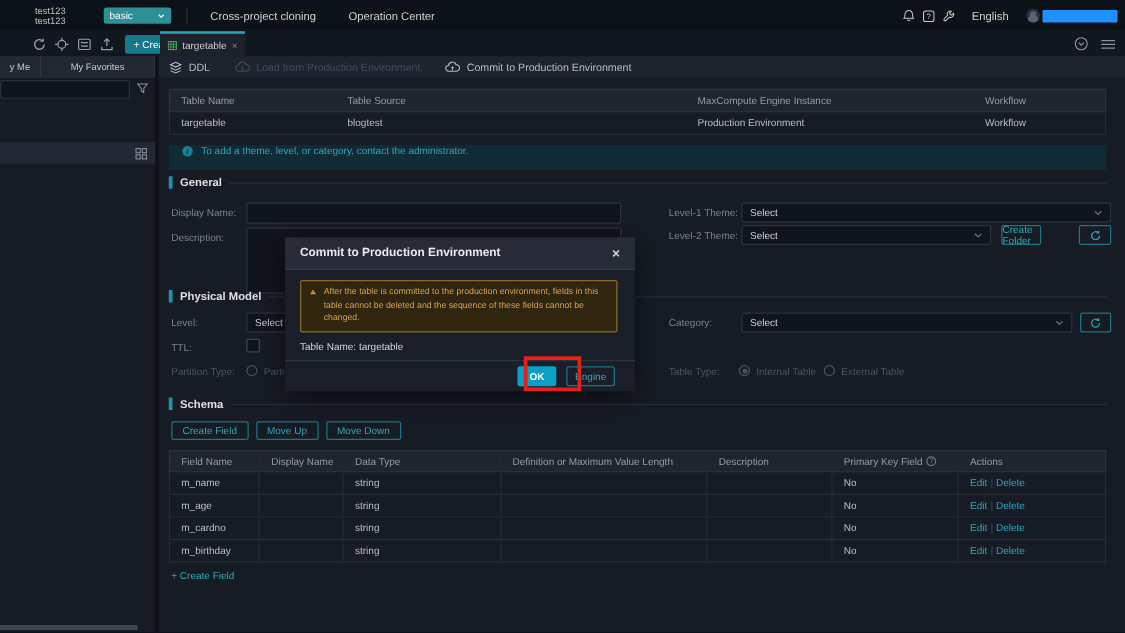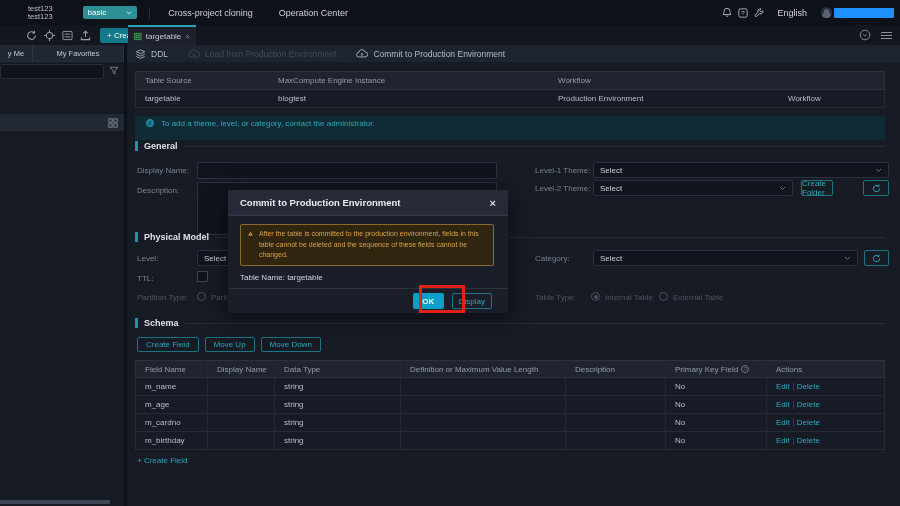--- a/index.html
+++ b/index.html
@@ -56,21 +56,21 @@
   
   .grid-head,.grid-row { display:grid; align-items:center; font-size:8px; }
   .grid-head { background:#1f242f; border:1px solid #2b3140; color:#949caa; height:19px; }
   .grid-row { background:#171b25; border:1px solid #262c34; border-top:none; height:18px; color:#b9bfc9; }
   .gcell { padding:0 9px; overflow:hidden; white-space:nowrap; height:100%; display:flex; align-items:center; gap:3px; }
   .info-grid { grid-template-columns:133px 280px 230px 1fr; }
   .schema-grid { grid-template-columns:72px 67px 126px 165px 100px 101px 1fr; }
   .schema-grid .gcell { border-right:1px solid #222836; }
   .schema-grid .gcell:last-child { border-right:none; }
   .info-table { position:absolute; left:8px; top:26px; width:750px; }
-  .banner { position:absolute; left:8px; top:71px; width:750px; height:20px; background:#0e2b36; display:flex; align-items:flex-end; gap:6px; padding:12px 10px; color:#2fa7bb; font-size:8px; }
+  .banner { position:absolute; left:8px; top:71px; width:750px; height:20px; background:#0e2b36; display:flex; align-items:flex-start; gap:6px; padding:0 10px; color:#2fa7bb; font-size:8px; }
 
   
   .sect { position:absolute; display:flex; align-items:center; gap:6px; }
   .sect .bar { width:3px; height:10px; background:#1f94a8; }
   .sect .stitle { color:#dde1e8; font-size:9px; font-weight:bold; white-space:nowrap; }
   .sect .hr { height:1px; background:#262c38; }
 
   .lbl { position:absolute; color:#7b8392; font-size:8px; white-space:nowrap; }
   .lbl.dim { color:#4d5463; }
   .input,.txtarea { position:absolute; background:#10141c; border:1px solid #2b313f; border-radius:2px; }
@@ -240,20 +240,21 @@
         <svg width="12" height="9" viewBox="0 0 14 10">
             <path d="M3.4 9A2.6 2.6 0 0 1 3.3 3.8 3.6 3.6 0 0 1 10.3 3 2.9 2.9 0 0 1 10.8 9z" fill="none" stroke="currentColor" stroke-width="1"></path>
             <path d="M7 8.2V4.9M5.7 6.2 7 4.9l1.3 1.3" fill="none" stroke="currentColor" stroke-width=".9"></path>
           </svg>
         <span>Commit to Production Environment</span>
       </span>
     </div>
 
     <div class="info-table">
       <div class="grid-head info-grid">
+        <span class="gcell">Table Name</span>
         <span class="gcell">Table Source</span>
         <span class="gcell">MaxCompute Engine Instance</span>
         <span class="gcell">Workflow</span>
       </div>
       <div class="grid-row info-grid">
         <span class="gcell">targetable</span>
         <span class="gcell">blogtest</span>
         <span class="gcell">Production Environment</span>
         <span class="gcell">Workflow</span>
       </div>
@@ -427,19 +428,19 @@
       <svg width="10" height="9" viewBox="0 0 12 11">
           <path d="M6 .8 11.5 10.3H.5z" fill="#e6a23c"></path>
           <rect x="5.4" y="3.6" width="1.2" height="3.4" fill="#30250e"></rect>
           <rect x="5.4" y="8" width="1.2" height="1.2" fill="#30250e"></rect>
         </svg>
       <span class="warntext">After the table is committed to the production environment, fields in this table cannot be deleted and the sequence of these fields cannot be changed.</span>
     </div>
     <div class="mtable">Table Name: targetable</div>
     <div class="modal-foot">
       <span class="okbtn">OK</span>
-      <span class="cancelbtn">Display</span>
+      <span class="cancelbtn">Engine</span>
     </div>
   </div>
 
   <div class="red-annot"></div>
 
 </div>
 
 </body></html>

